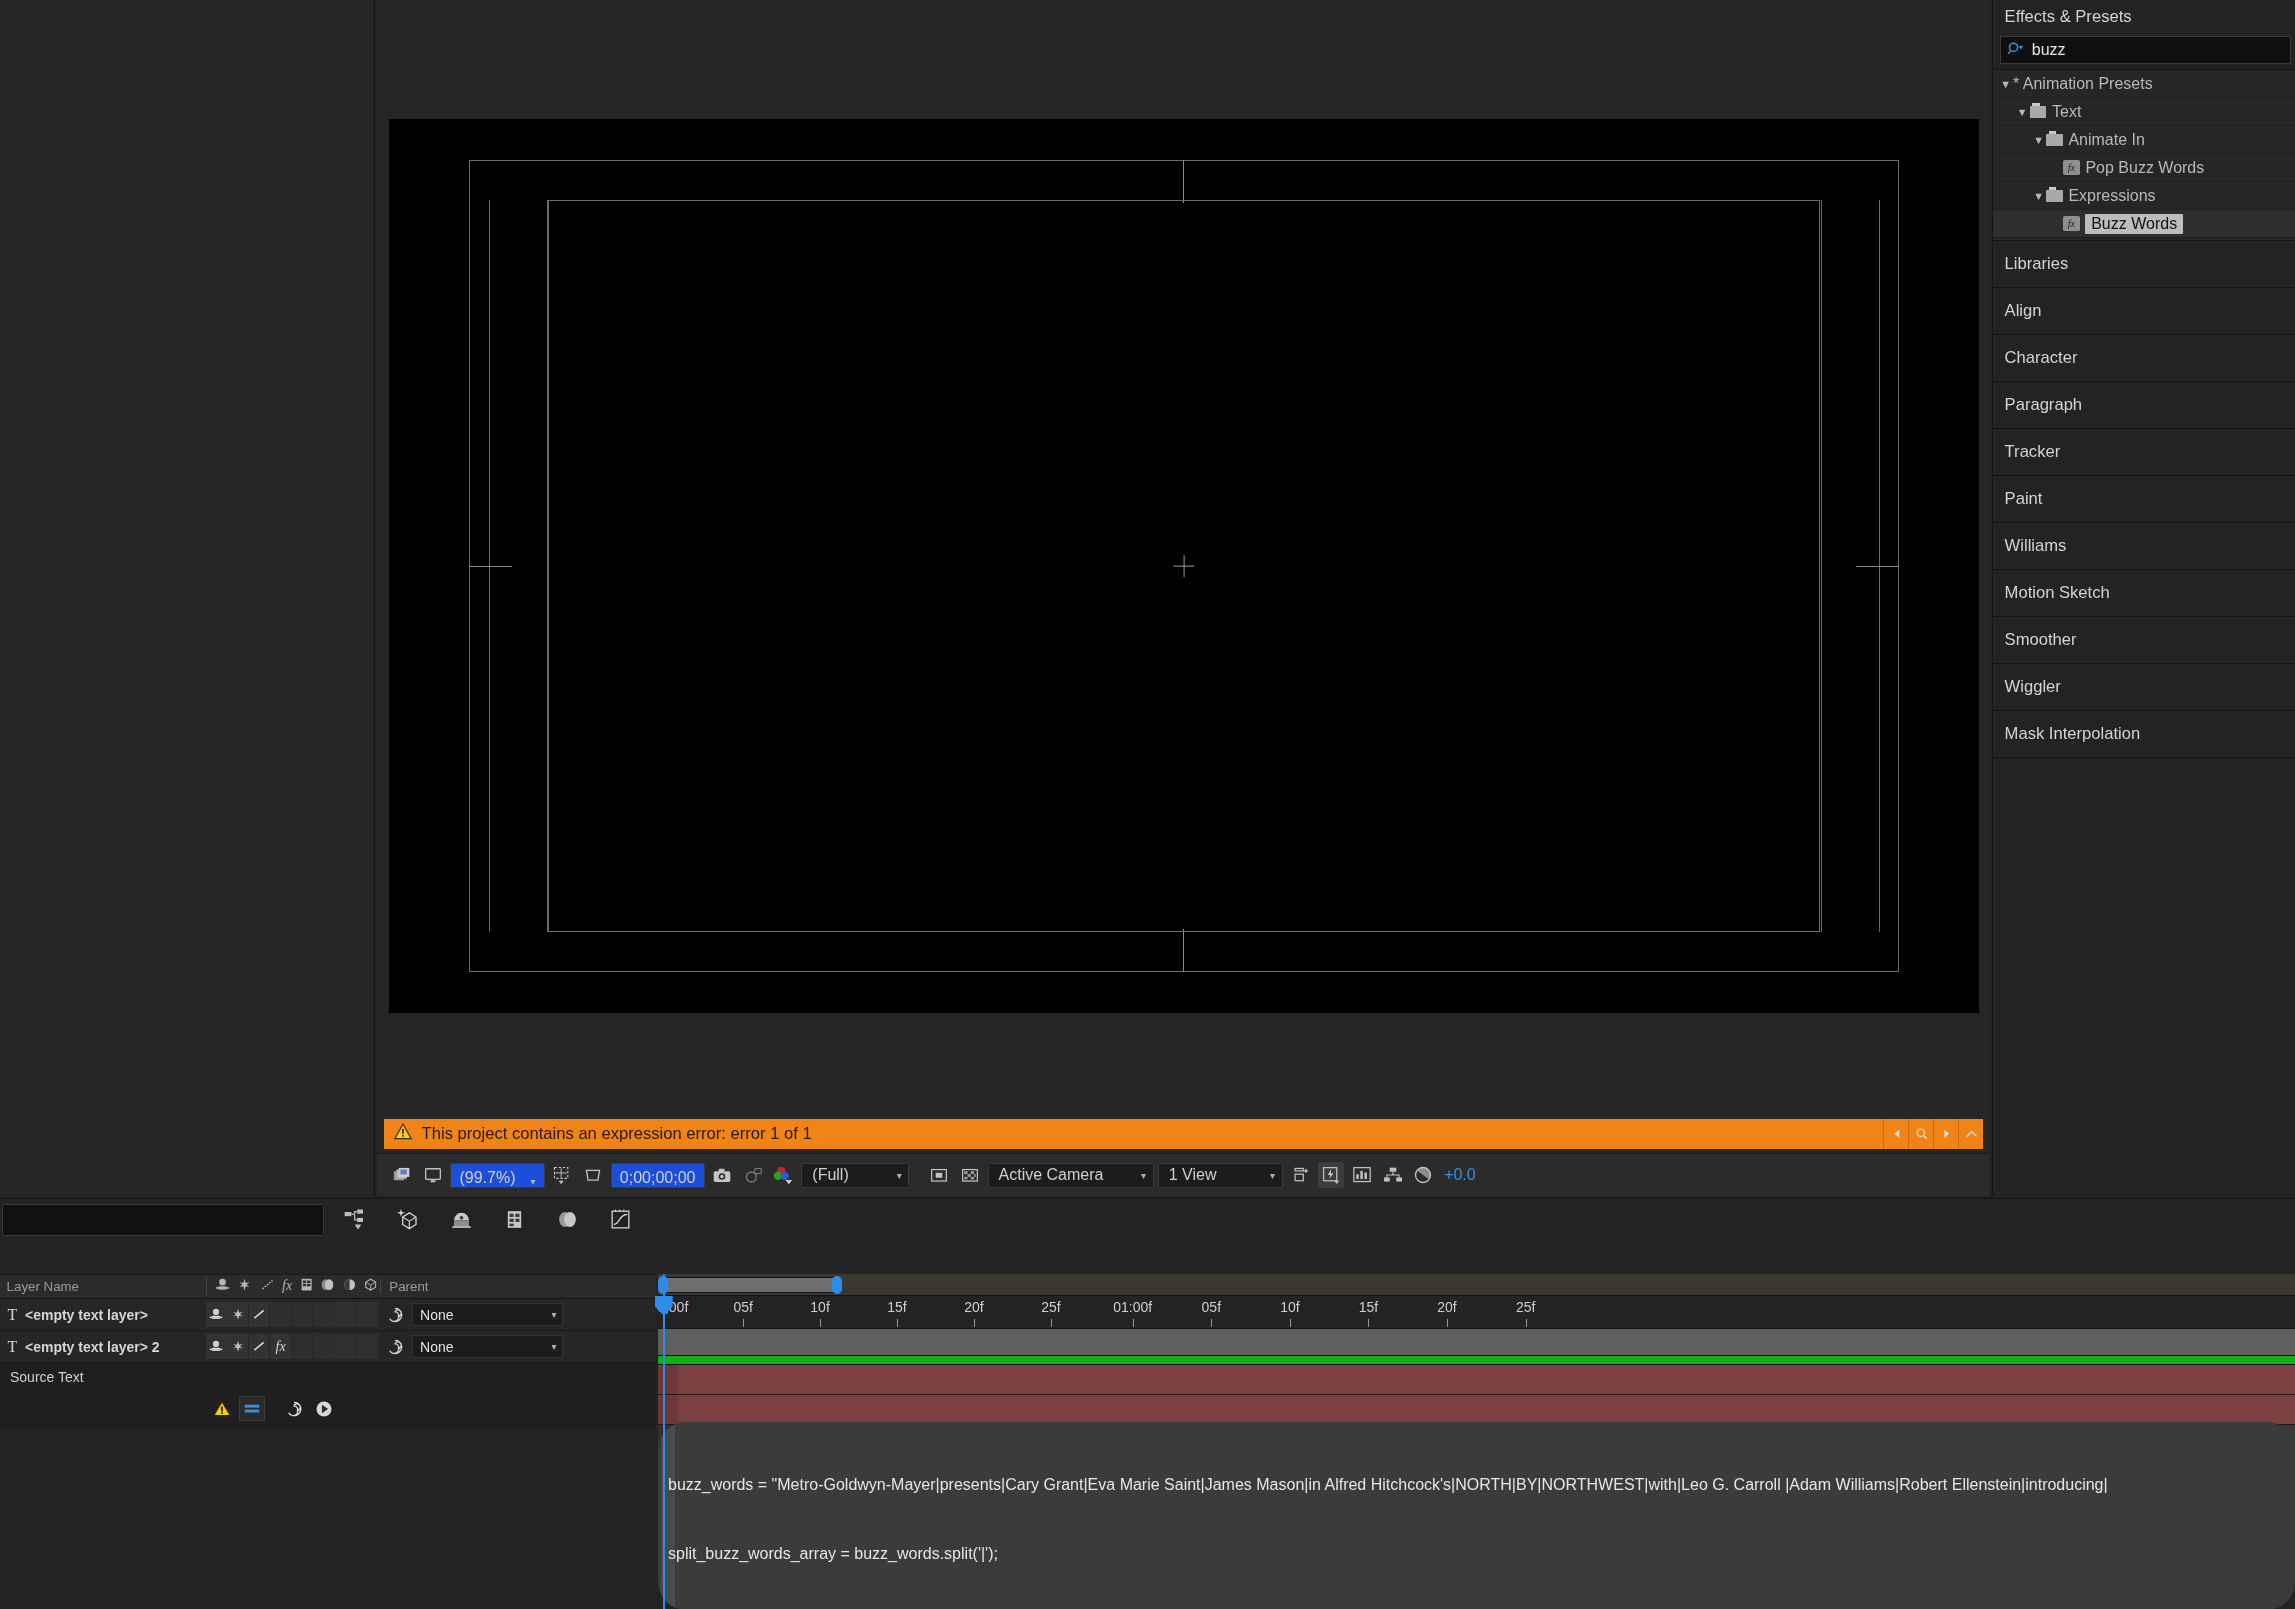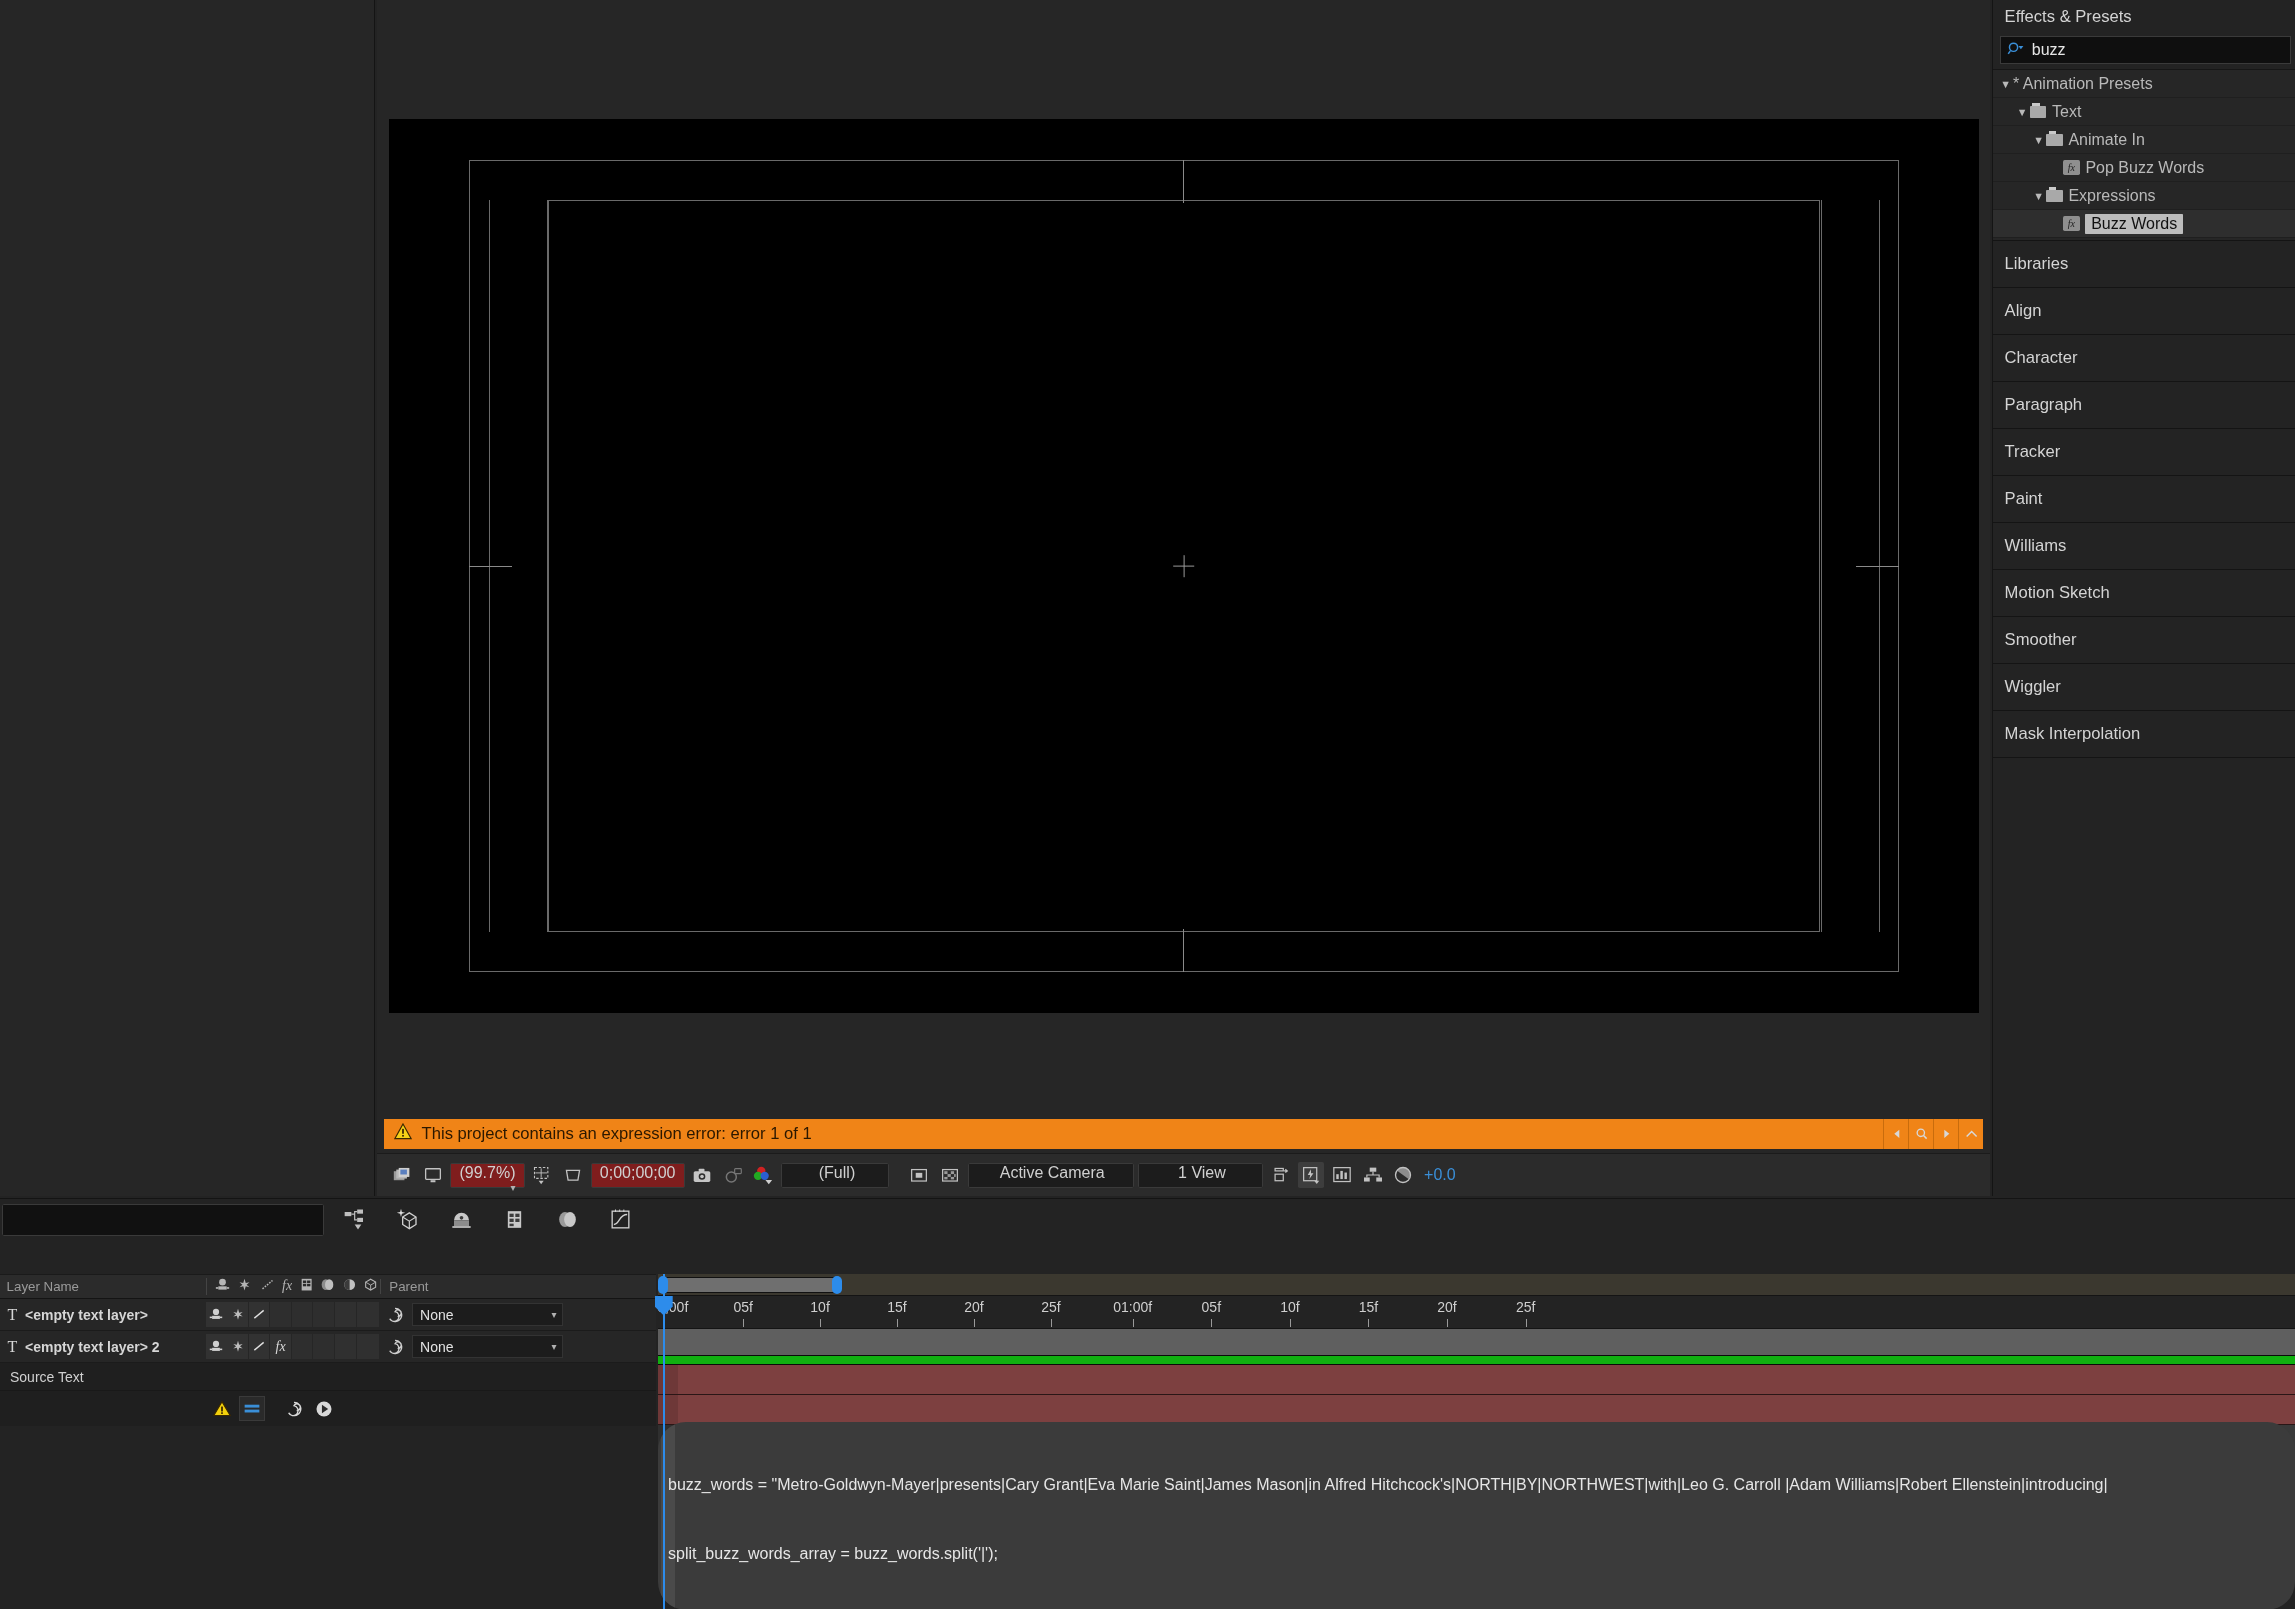--- a/index.html
+++ b/index.html
@@ -76,29 +76,29 @@
     position: absolute; left: 0; right: 0; bottom: 0; height: 43px;
     background: #2b2b2b; display: flex; align-items: center;
     padding-left: 11.6px; gap: 4.2px; border-top: 0.8px solid #1b1b1b;
   }
   .tb-icon {
     width: 26.6px; height: 26.6px; display: flex; align-items: center;
     justify-content: center; cursor: pointer; border-radius: 1.7px;
   }
   .tb-icon.active { background: #3d3d3d; }
   .tb-field {
-    height: 25px; background: #7f1d1d; border: 0.8px solid #3a3a3a;
+    height: 25px; background: #1d4ed8; border: 0.8px solid #3a3a3a;
     color: #d0d0d0; font-size: 16px; display: flex; align-items: flex-end;
-    padding: 0 8.3px; cursor: pointer; border-radius: 1.7px; flex-direction: column;
+    padding: 0 8.3px; cursor: pointer; border-radius: 1.7px;
   }
   .tb-combo {
     height: 25px; background: #1c1c1c; border: 0.8px solid #3a3a3a;
     color: #d0d0d0; font-size: 16px; display: flex; align-items: center;
     justify-content: space-between; padding: 0 6.6px 0 10px; gap: 23px;
-    cursor: pointer; border-radius: 1.7px; flex-direction: column;
+    cursor: pointer; border-radius: 1.7px;
   }
   .caret { font-size: 10px; color: #b0b0b0; }
   .tb-blue { color: #3a8fd8; font-size: 16px; padding-left: 3.3px; }
   .tb-sep { width: 8.3px; }
 
   
   .right-panel {
     position: absolute; left: 1992px; top: 0; width: 304px; height: 1196px;
     background: #232323; border-left: 1.7px solid #141414;
   }

